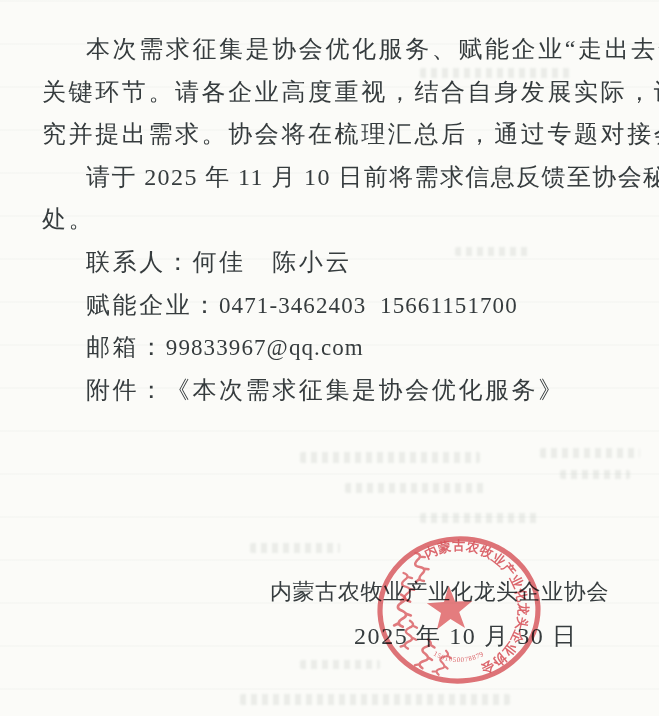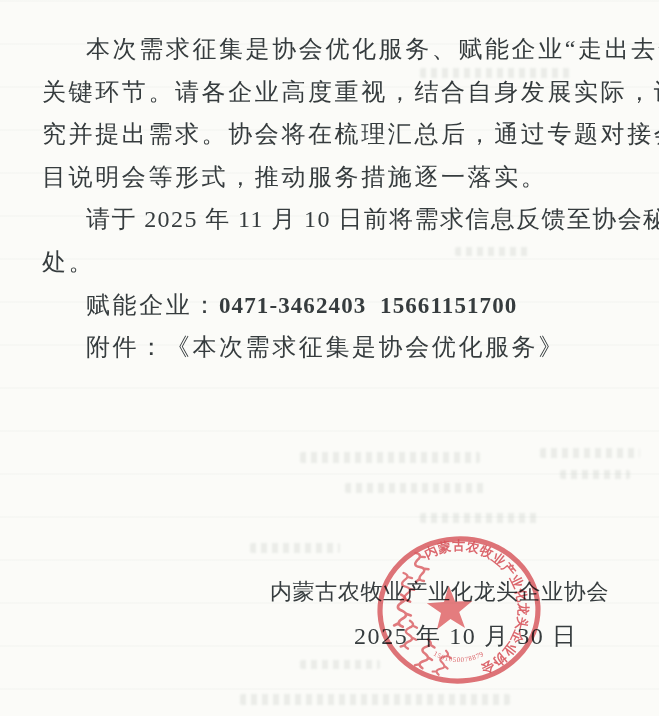--- a/index.html
+++ b/index.html
@@ -21,21 +21,21 @@
   }
   .doc{position:absolute;left:42px;top:28px;width:606px;}
   .line{
     font-size:24px;
     height:42.6px;line-height:42.6px;
     letter-spacing:2.6px;
     white-space:pre;
   }
   .indent{padding-left:44px;}
   .tight{letter-spacing:1.4px;}
-  .val-num{letter-spacing:1.1px;font-size:23px;font-weight:bold;}
+  .val-num{letter-spacing:1.1px;font-size:23px;}
   .sig-org{
     position:absolute;left:270px;top:577px;
     font-size:22px;letter-spacing:0.6px;white-space:pre;
   }
   .sig-date{
     position:absolute;left:354px;top:620px;
     font-size:24px;letter-spacing:1.6px;white-space:pre;
   }
   .seal{
     position:absolute;left:374px;top:531px;
@@ -57,25 +57,26 @@
 </style>
 </head>
 <body>
 
 <div class="page">
 
   <div class="doc">
     <div class="line indent">本次需求征集是协会优化服务、赋能企业“走出去”的</div>
     <div class="line">关键环节。请各企业高度重视，结合自身发展实际，认真研</div>
     <div class="line">究并提出需求。协会将在梳理汇总后，通过专题对接会、项</div>
-    <div class="line">目说明会等形式，推动服务措施逐一落实。</div>
     <div class="line indent tight">请于 2025 年 11 月 10 日前将需求信息反馈至协会秘书</div>
     <div class="line">处。</div>
 
+    <div class="line indent"><span>联系人：</span><span>何佳　陈小云</span></div>
     <div class="line indent"><span>赋能企业：</span><span class="val-num">0471-3462403  15661151700</span></div>
+    <div class="line indent"><span>邮箱：</span><span class="val-num">99833967@qq.com</span></div>
     <div class="line indent"><span>附件：</span><span>《本次需求征集是协会优化服务》</span></div>
   </div>
 
   <div class="ghost" style="left:420px;top:68px;width:150px;height:10px;"></div>
   <div class="ghost" style="left:455px;top:247px;width:75px;height:9px;"></div>
   <div class="ghost" style="left:300px;top:452px;width:180px;height:11px;"></div>
   <div class="ghost" style="left:345px;top:483px;width:140px;height:10px;"></div>
   <div class="ghost" style="left:540px;top:448px;width:100px;height:10px;"></div>
   <div class="ghost" style="left:420px;top:513px;width:120px;height:10px;"></div>
   <div class="ghost" style="left:250px;top:543px;width:90px;height:10px;"></div>

